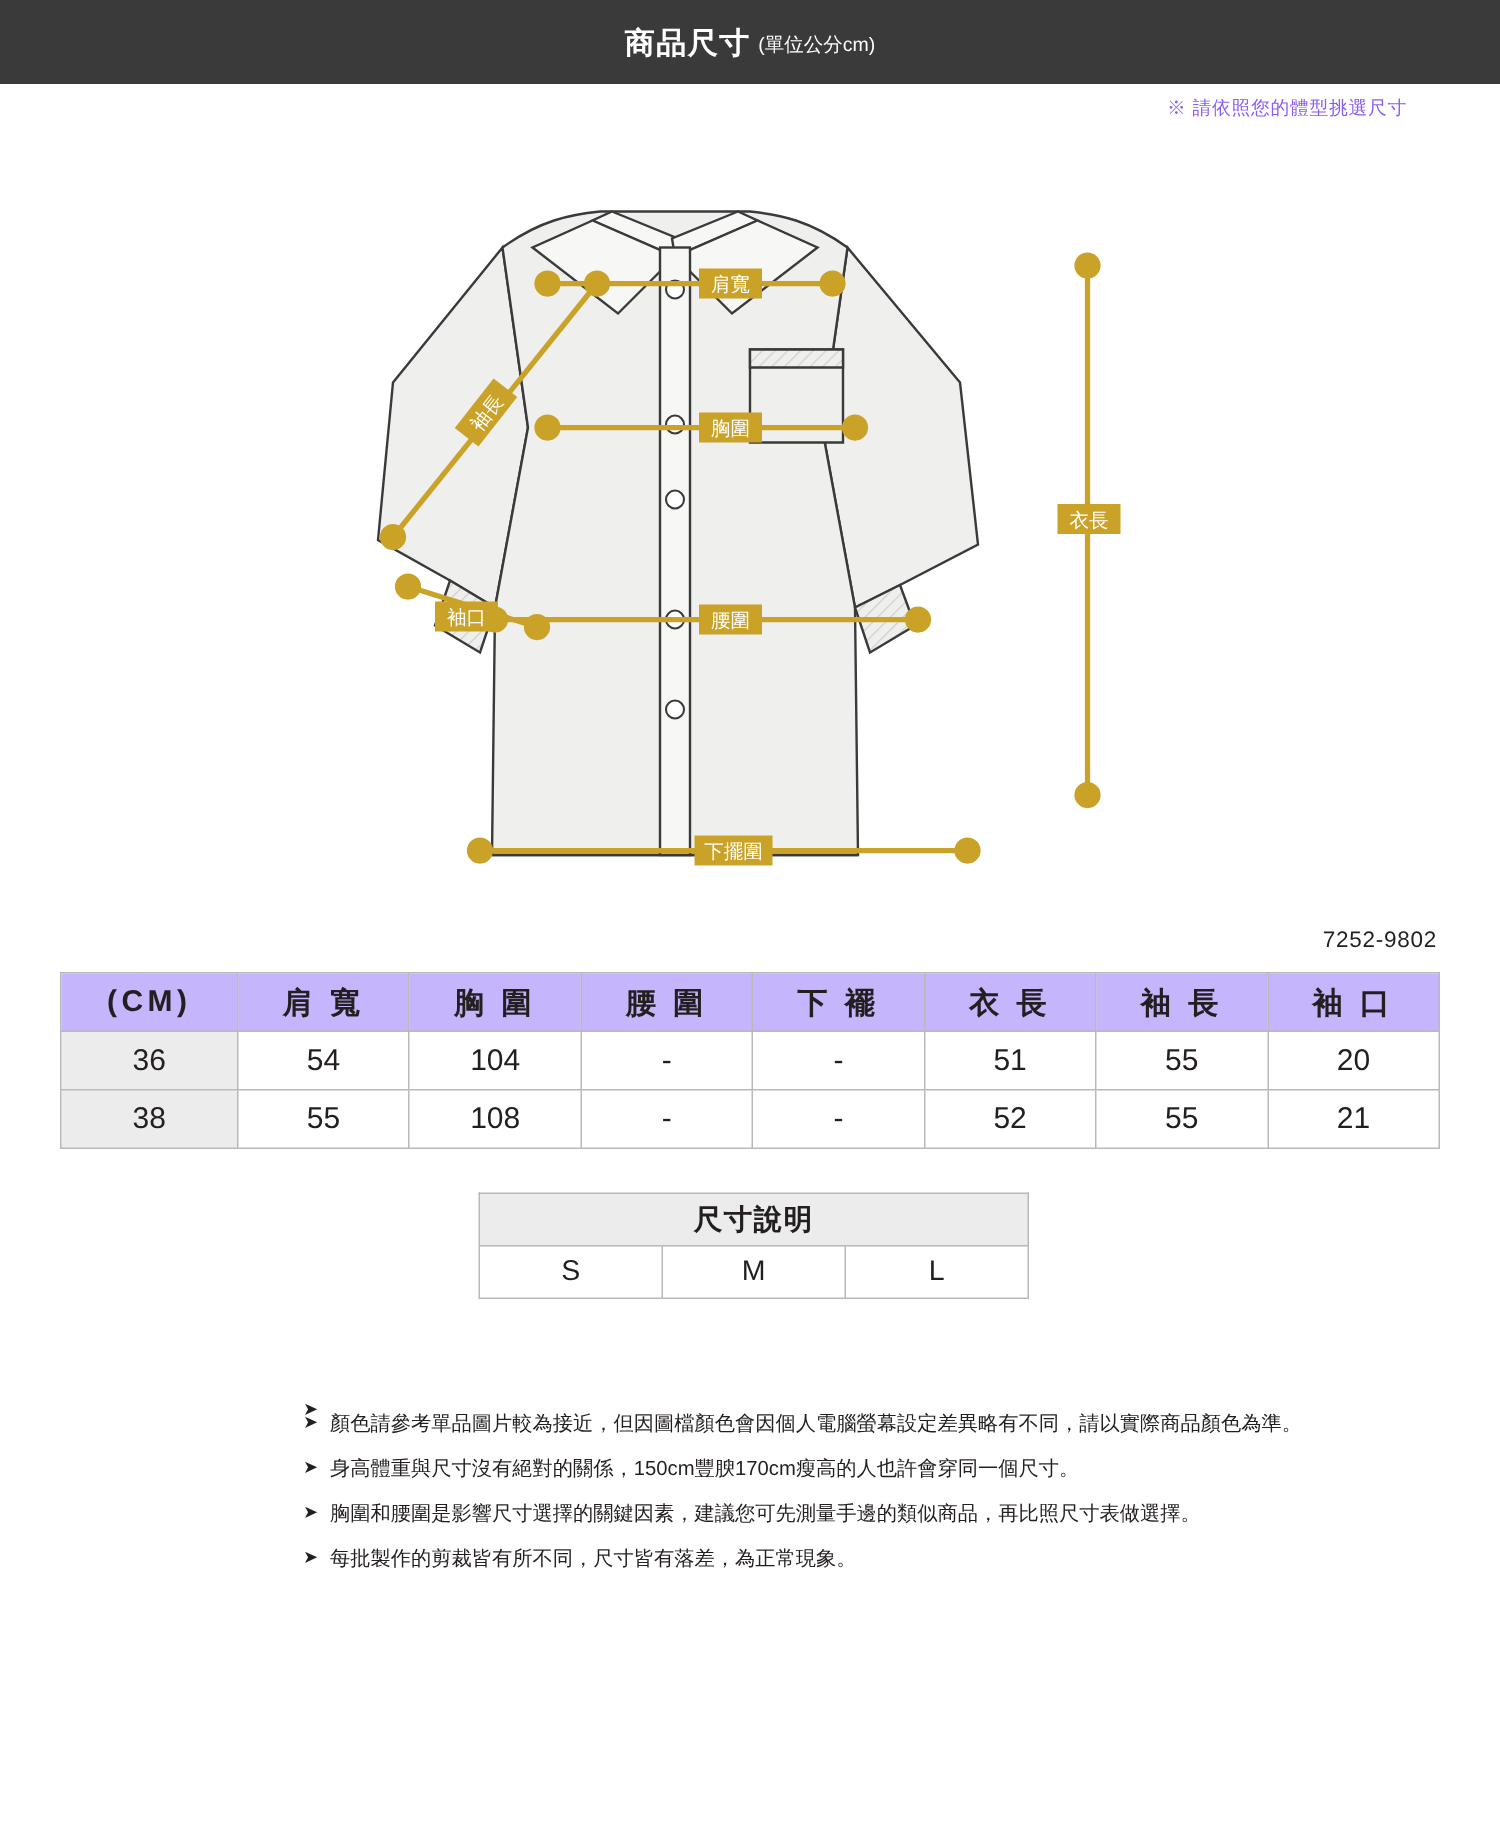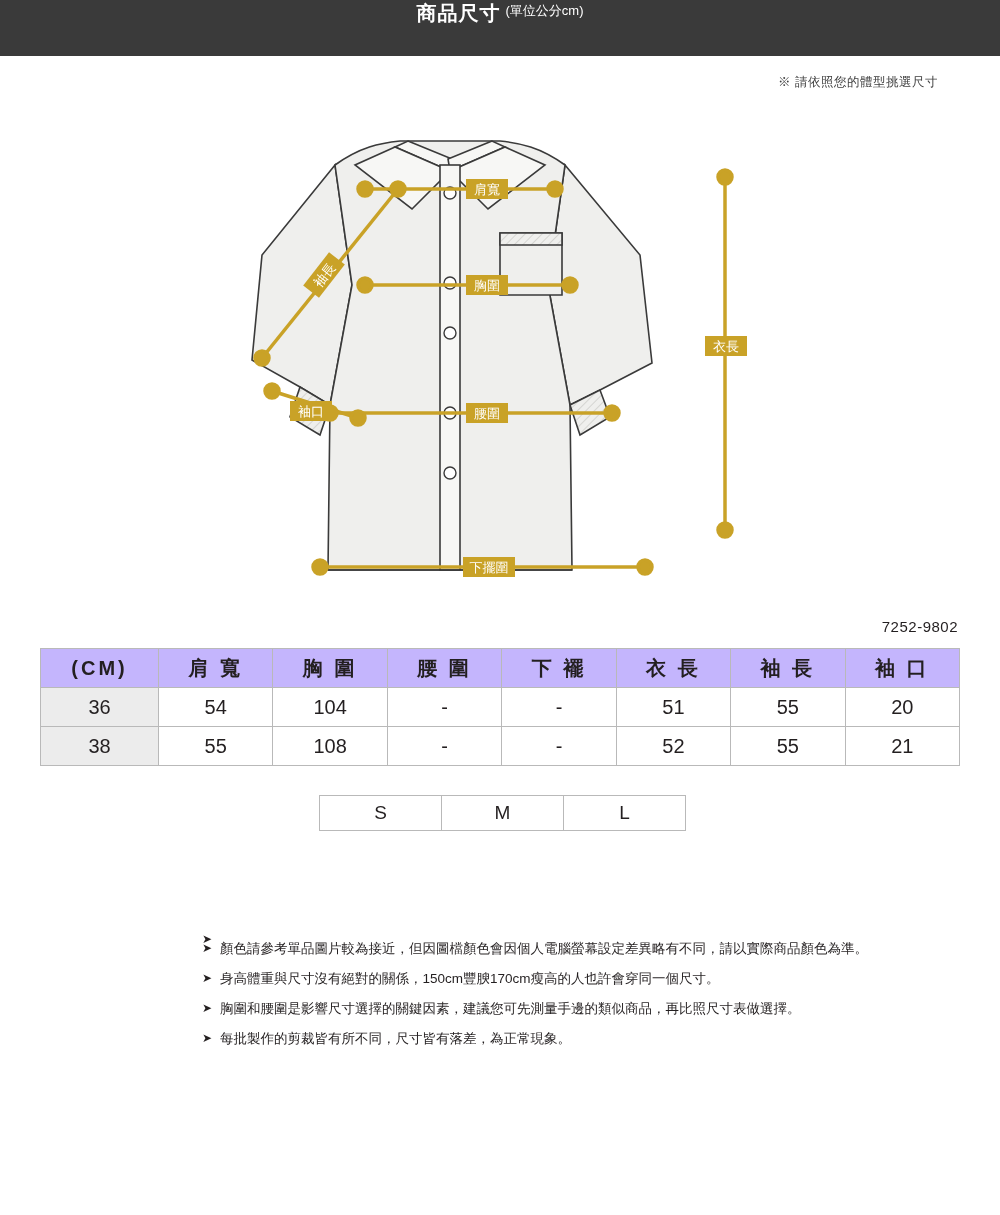--- a/index.html
+++ b/index.html
@@ -17,42 +17,42 @@
   }
 
   
   .header-bar {
     position: absolute;
     left: 0; top: 0;
     width: 1000px; height: 56px;
     background: #3a3a3a;
     color: #ffffff;
     display: flex;
-    align-items: flex-start;
+    align-items: center;
     justify-content: center;
   }
   .header-title {
     font-size: 20px;
     font-weight: bold;
     letter-spacing: 1px;
   }
   .header-unit {
     font-size: 13px;
     margin-left: 5px;
     font-weight: normal;
     position: relative;
     top: 2px;
   }
 
   .note-top {
     position: absolute;
     right: 62px;
-    top: 74px;
+    top: 64px;
     font-size: 12.5px;
-    color: #404040;
+    color: #8b5cf6;
     letter-spacing: .5px;
   }
 
   
   .diagram {
     position: absolute;
     left: 0;
     top: 105px;
     width: 872px;
     height: 515px;
@@ -304,20 +304,23 @@
       <td>52</td>
       <td>55</td>
       <td>21</td>
     </tr>
   </tbody>
 </table>
 
 <div class="explain-wrap">
   <table class="explain-table">
     <tbody>
+        <tr>
+      <td class="explain-title" colspan="3">尺寸說明</td>
+    </tr>
     <tr>
       <td>S</td>
       <td>M</td>
       <td>L</td>
     </tr>
   </tbody>
     </table>
 </div>
 
 <div class="notices">

